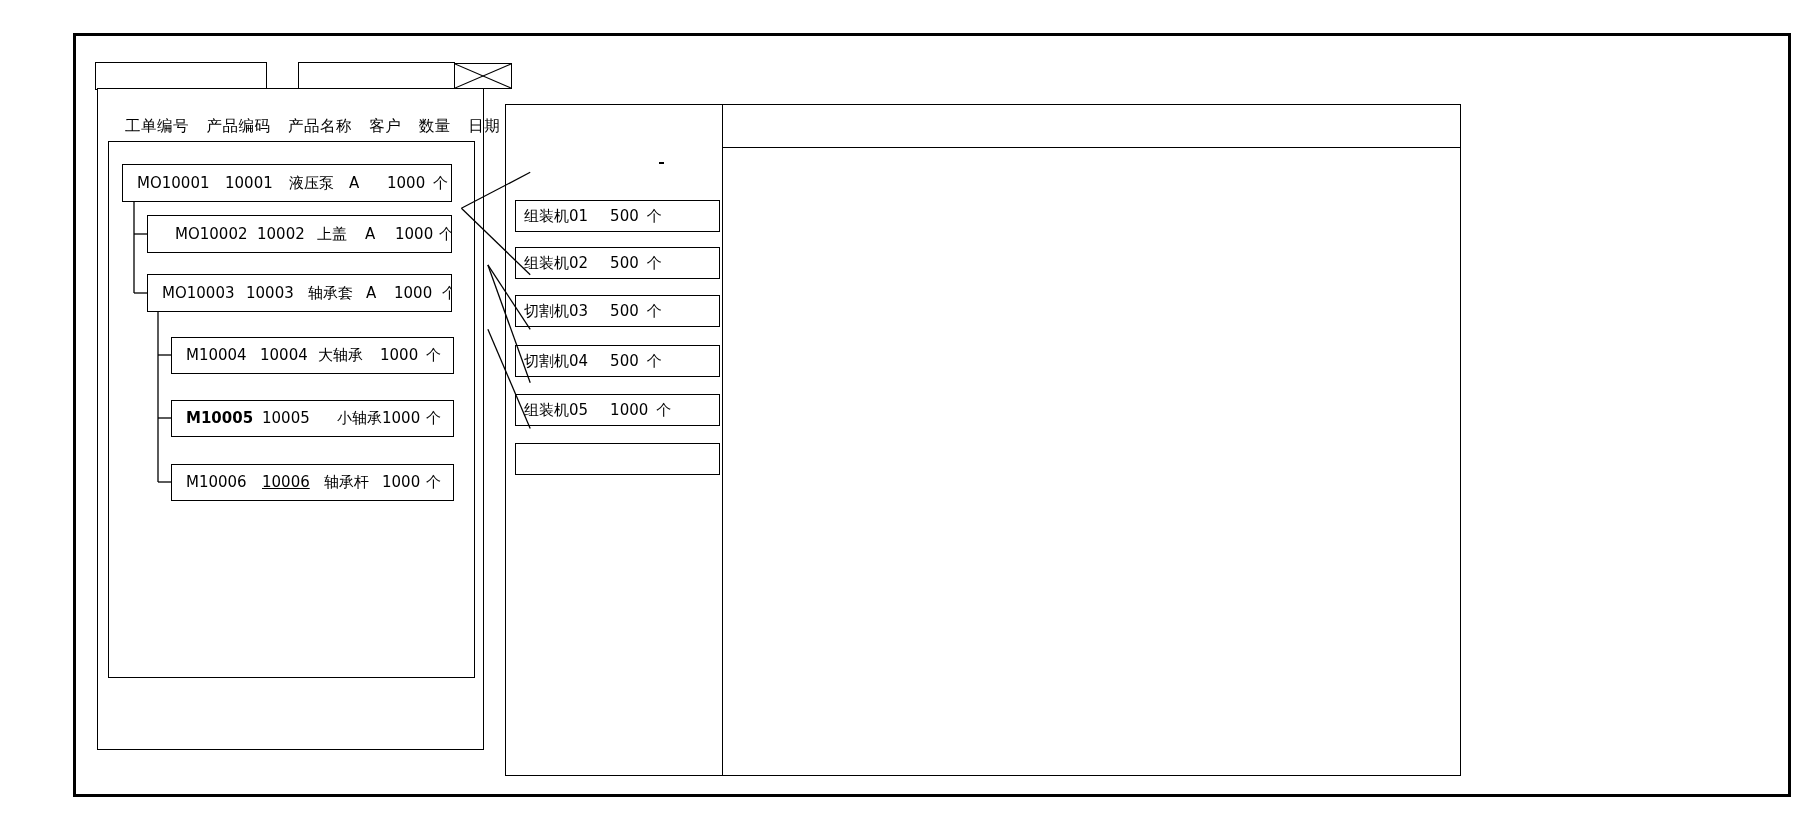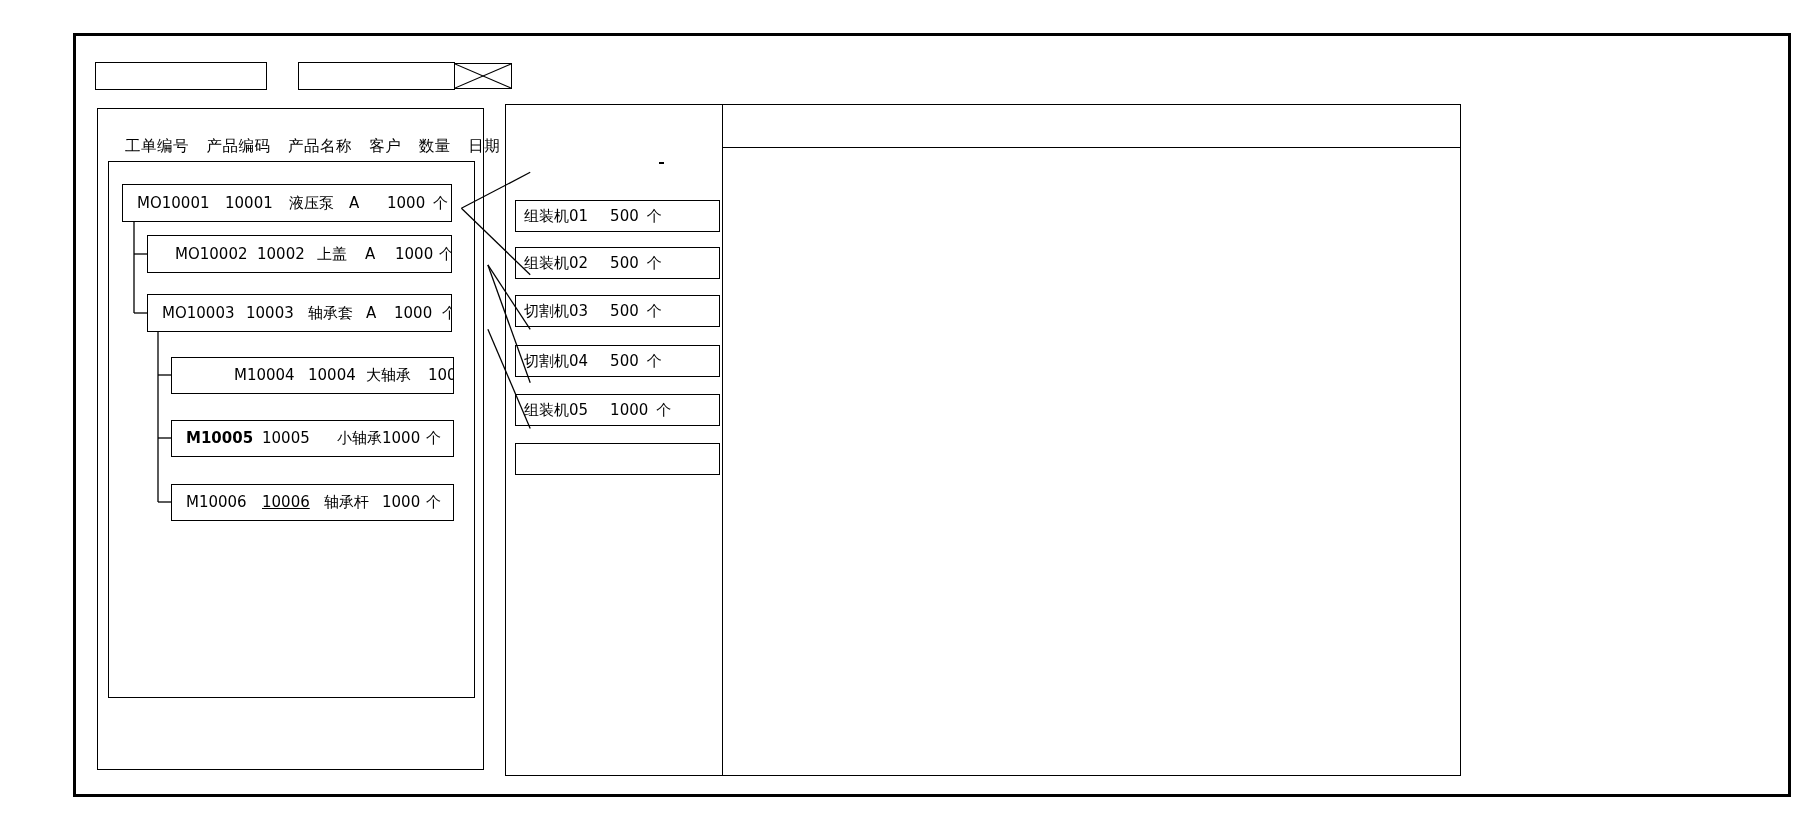--- a/index.html
+++ b/index.html
@@ -50,21 +50,21 @@
     width: 58px;
     top: 1px;
     height: 26px;
   }
   #tb-image-placeholder svg { display: block; width: 100%; height: 100%; }
 
   
   #left-panel {
     position: absolute;
     left: 21px;
-    top: 72px;
+    top: 52px;
     width: 387px;
     height: 662px;
     border: 1.5px solid #000000;
     box-sizing: border-box;
     background: #ffffff;
   }
   #order-table-header {
     position: absolute;
     left: 27px;
     top: 27px;
@@ -254,21 +254,21 @@
           <span style="width:62px;">10003</span>
           <span style="width:58px;">轴承套</span>
           <span style="width:28px;">A</span>
           <span style="width:48px;">1000</span>
           <span style="width:20px;">个</span>
         </div>
       </div>
 
       <div class="tree-row lvl2" style="top:195px; height:37px;">
         <div class="cells">
-          <span style="width:74px;margin-left:48px;">M10004</span>
+          <span style="width:74px;">M10004</span>
           <span style="width:58px;">10004</span>
           <span style="width:62px;font-family:Liberation Mono, monospace;">大轴承</span>
           <span style="width:46px;">1000</span>
           <span style="width:20px;">个</span>
         </div>
       </div>
 
       <div class="tree-row lvl2" style="top:258px; height:37px;">
         <div class="cells">
           <span style="width:76px;font-weight:bold;">M10005</span>

